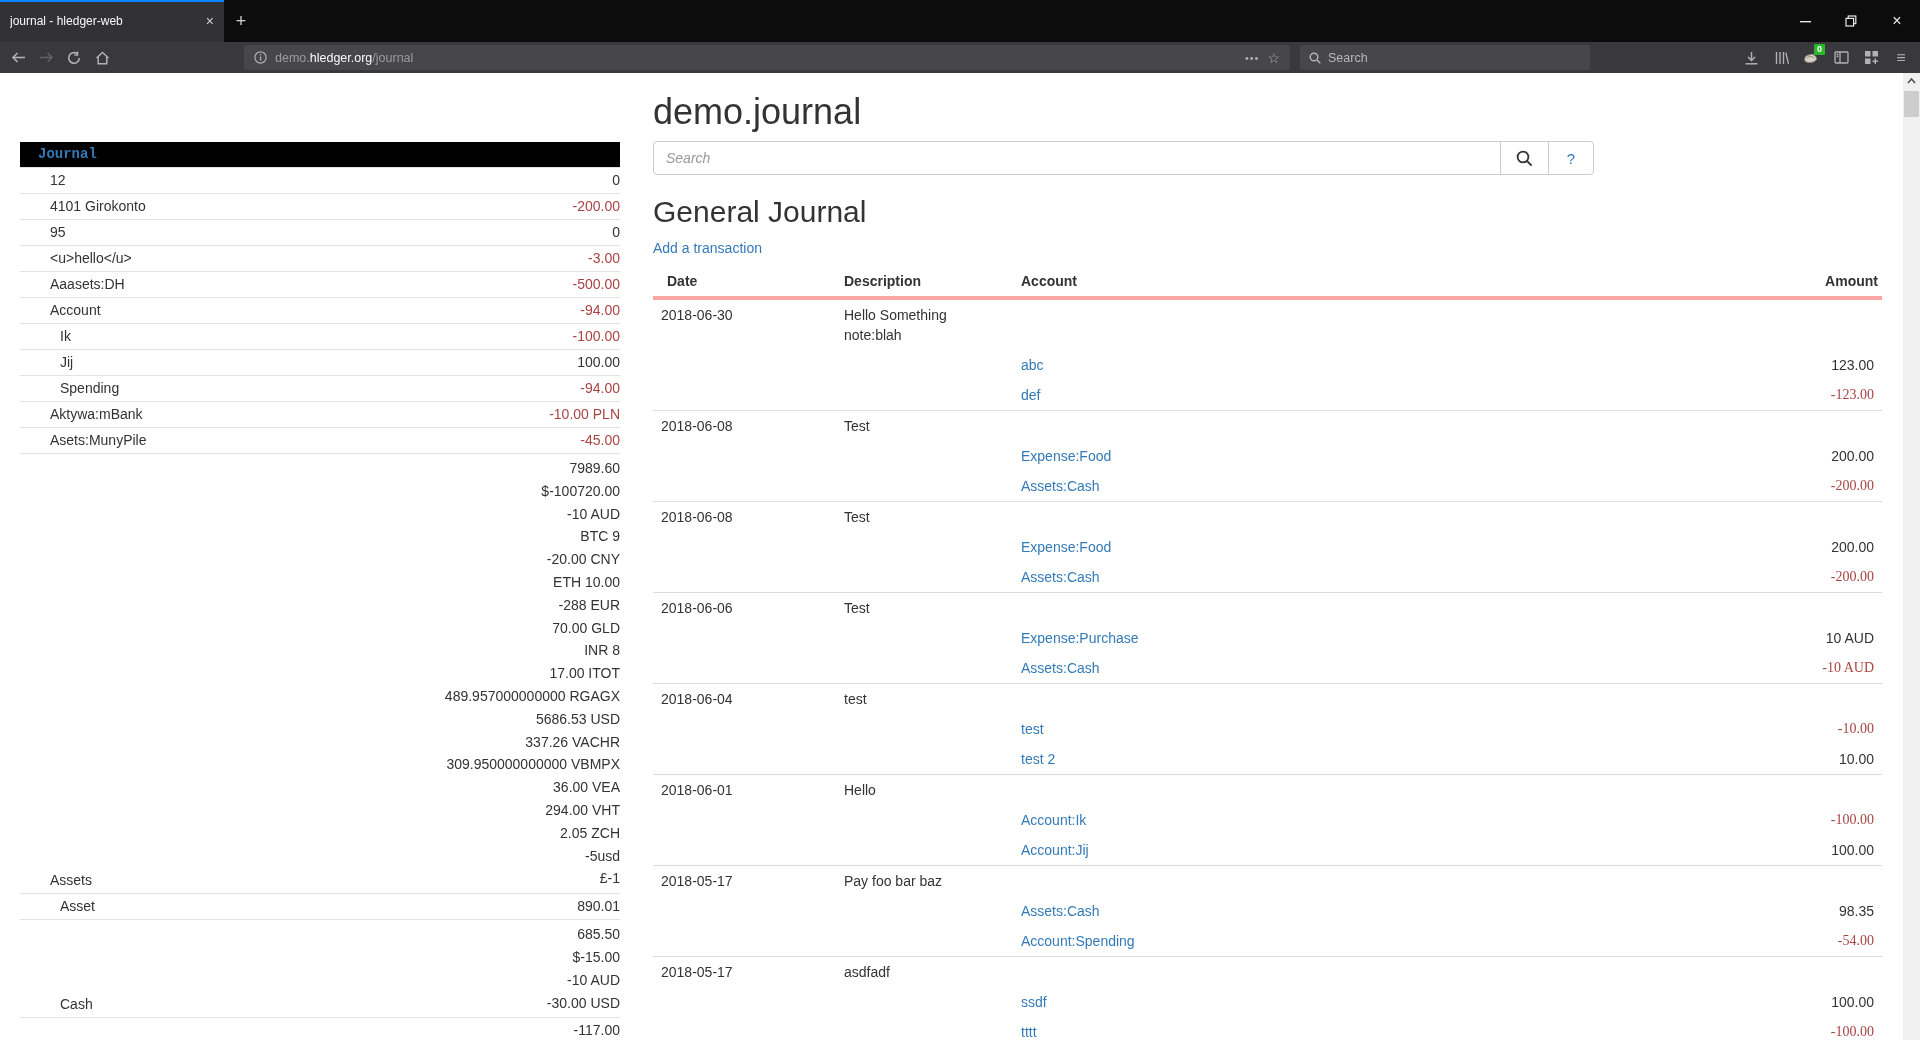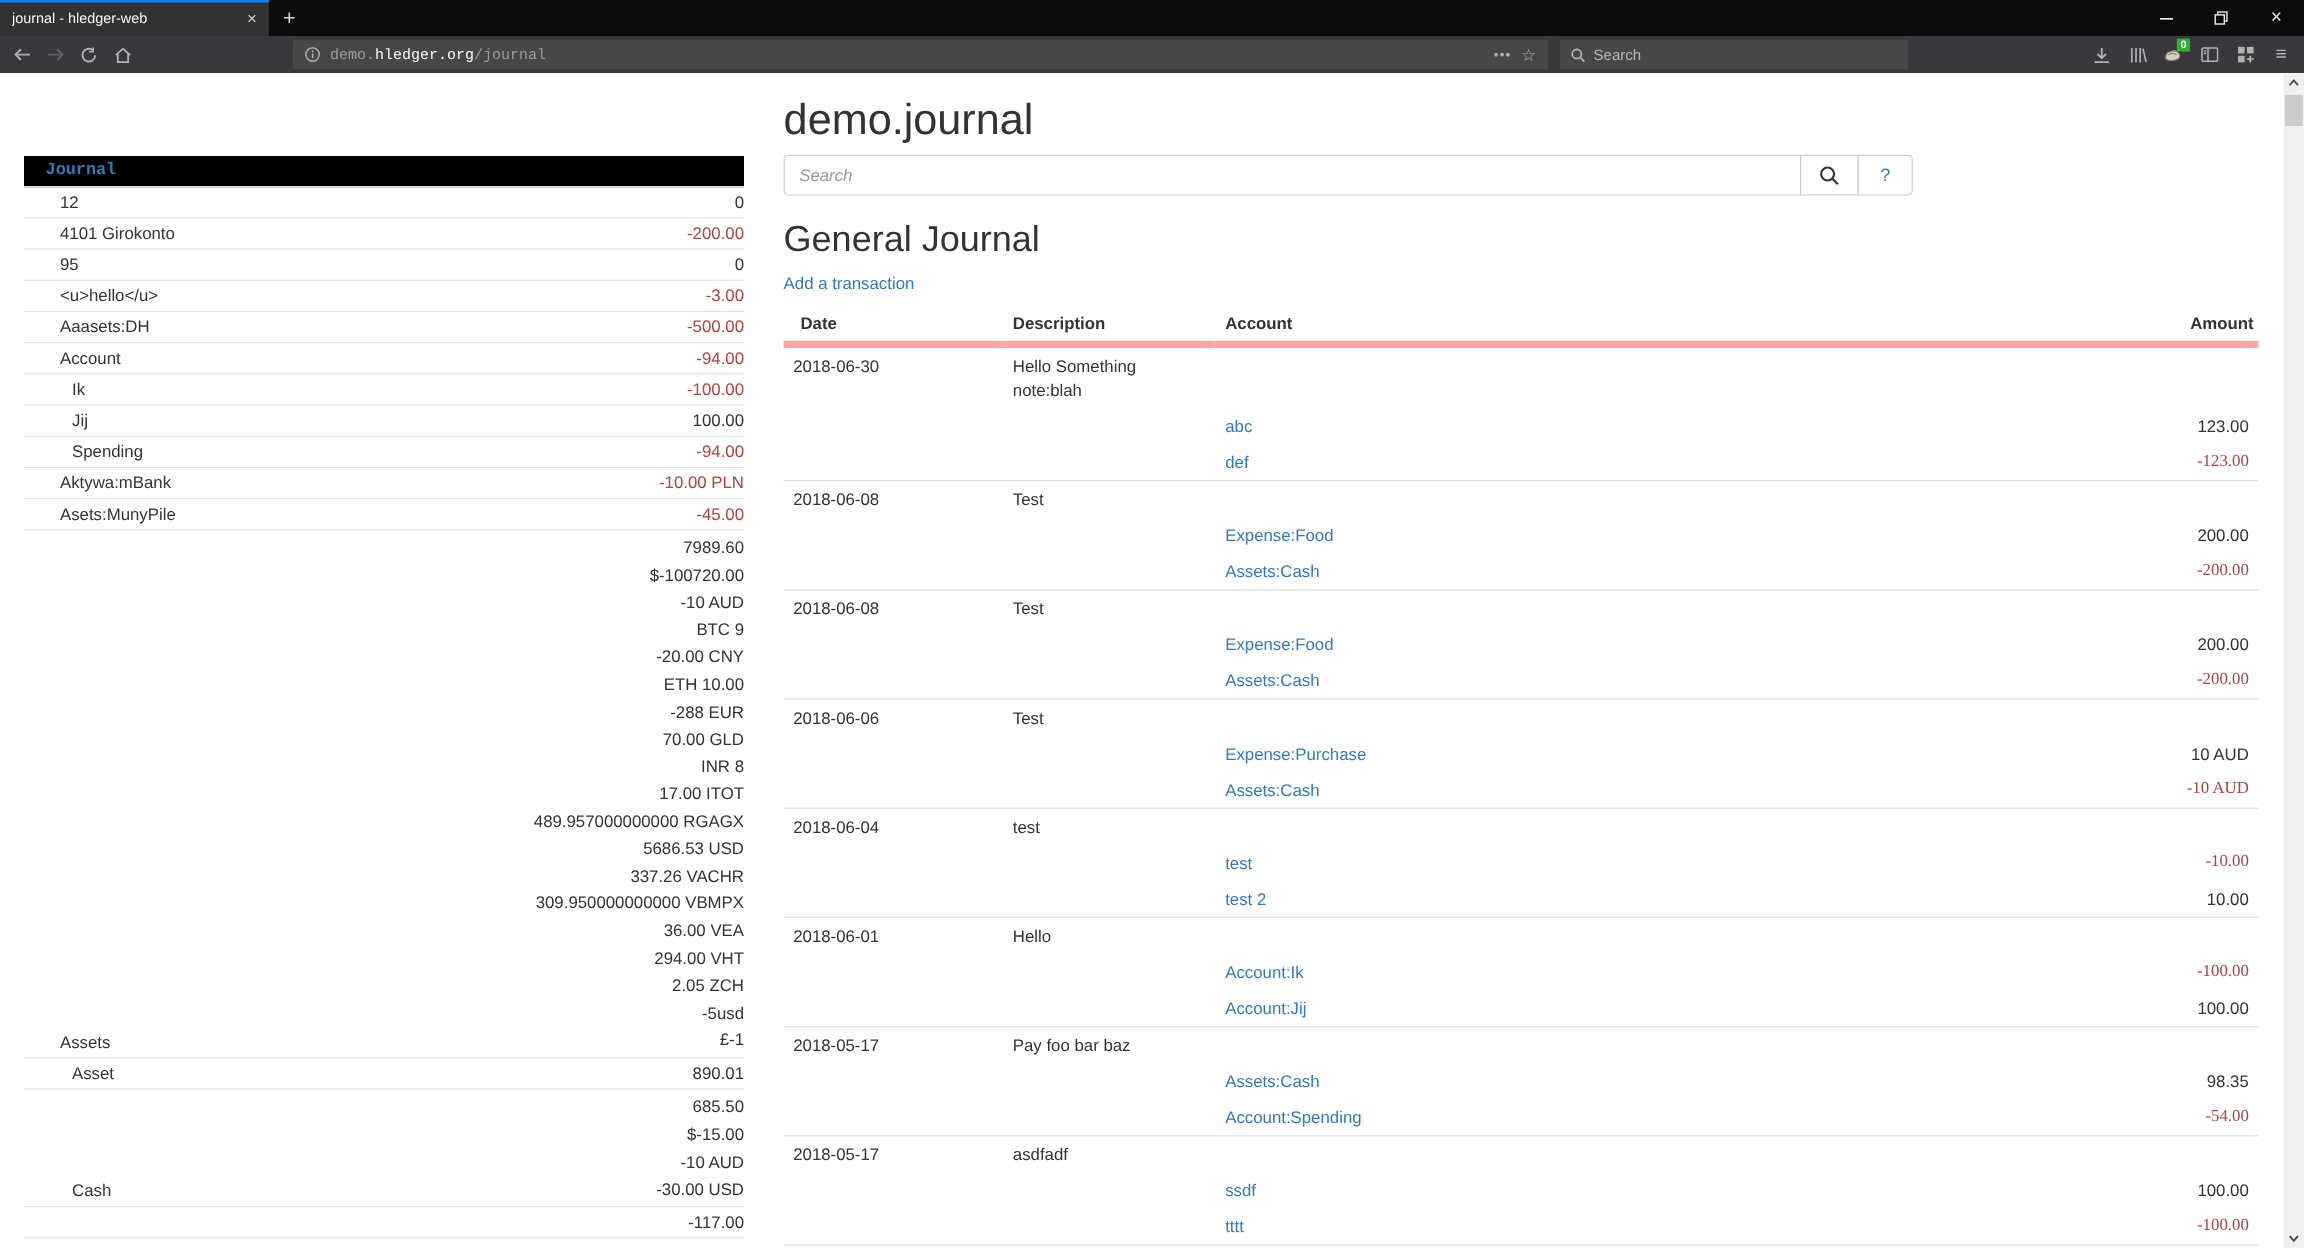--- a/index.html
+++ b/index.html
@@ -3,41 +3,41 @@
 <meta charset="utf-8">
 <style>
   * { box-sizing: border-box; }
   html,body { margin:0; padding:0; }
   body {
     width:1920px; height:1040px; overflow:hidden;
     font-family:"Liberation Sans", sans-serif;
     background:#fff;
   }
   
-  .titlebar { height:30px; background:#0c0c0d; display:flex; align-items:stretch; }
+  .titlebar { height:42px; background:#0c0c0d; display:flex; align-items:stretch; }
   .tab { width:224px; background:#323234; box-shadow:inset 0 2px 0 #0a84ff;
          display:flex; align-items:center; padding:0 10px; gap:8px; }
   .tab-title { flex:1; color:#f9f9fa; font-size:12px; white-space:nowrap; overflow:hidden; }
   .tab-close { color:#cfcfd1; font-size:14px; line-height:1; }
   .newtab { width:34px; display:flex; align-items:center; justify-content:center;
             color:#d0d0d2; font-size:18px; }
   .titlebar-spacer { flex:1; }
   .win-controls { display:flex; }
   .win-btn { width:46px; display:flex; align-items:center; justify-content:center; color:#e8e8e8; }
   .win-btn.close-btn { font-size:16px; }
 
   .toolbar { height:31px; background:#38383d; display:flex; align-items:center; padding:0 4px; }
   .nav-icon { width:28px; height:26px; display:flex; align-items:center; justify-content:center; color:#b1b1b3; }
   .nav-icon.disabled { color:#606065; }
   .toolbar-gap { width:128px; }
   .urlbar { flex:0 0 1046px; height:25px; background:#474749; border-radius:2px;
             display:flex; align-items:center; padding:0 10px; gap:8px;
             font-size:12.5px; color:#f9f9fa; }
   .identity-icon { color:#b1b1b3; display:flex; }
-  .url-text { flex:1; white-space:nowrap;font-family:Liberation Mono, monospace; }
+  .url-text { flex:1; white-space:nowrap; }
   .url-dim { color:#9c9ca0; }
   .url-bright { color:#f9f9fa; }
   .page-action-dots { color:#b1b1b3; font-size:11px; letter-spacing:1px; }
   .url-star { color:#b1b1b3; font-size:14px; line-height:1; }
   .searchbar { flex:0 0 290px; height:25px; background:#474749; border-radius:2px; margin-left:10px;
                display:flex; align-items:center; padding:0 9px; gap:7px; color:#b7b7b9; font-size:12.5px; }
   .toolbar-right { margin-left:auto; display:flex; align-items:center; }
   .tool-icon { width:30px; height:26px; display:flex; align-items:center; justify-content:center;
                color:#b1b1b3; position:relative; font-size:16px; }
   .ext-badge { position:absolute; top:-1px; right:1px; background:#2bb52b; color:#fff;
@@ -72,21 +72,21 @@
   .search-input::placeholder { color:#999; font-style:italic; }
   .search-btn { width:49px; border:1px solid #ccc; background:#fff; margin-left:-1px;
                 display:flex; align-items:center; justify-content:center; cursor:pointer; }
   .help-btn { width:46px; border:1px solid #ccc; background:#fff; margin-left:-1px;
               border-radius:0 4px 4px 0; color:#337ab7; font-size:15px;
               display:flex; align-items:center; justify-content:center; cursor:pointer; }
   .journal-heading { font-size:30px; line-height:33px; font-weight:500; margin:20px 0 10px; color:#333; }
   .add-link { color:#337ab7; font-size:14px; line-height:20px; text-decoration:none; display:inline-block; }
   table.journal { width:100%; border-collapse:collapse; font-size:14px; margin-top:8px; color:#333; }
   table.journal th { padding:5px 8px; line-height:20px; text-align:left; font-weight:bold;
-                     border-bottom:6px solid #fca5a5; }
+                     border-bottom:4px solid #fca5a5; }
   table.journal th.col-date { width:183px; padding-left:14px; }
   table.journal th.col-desc { width:177px; }
   table.journal th.col-amount { text-align:right; padding-right:4px; }
   table.journal td { padding:5px 8px; line-height:20px; vertical-align:top; }
   tr.txn-head td { border-top:1px solid #ddd; }
   td.cell-date { padding-left:14px; white-space:nowrap; }
   td.cell-amount { text-align:right; padding-right:4px; }
   td.cell-amount.neg { color:#a94442;font-family:Liberation Serif, serif; }
   a.acct-link { color:#337ab7; text-decoration:none; }
 </style>

